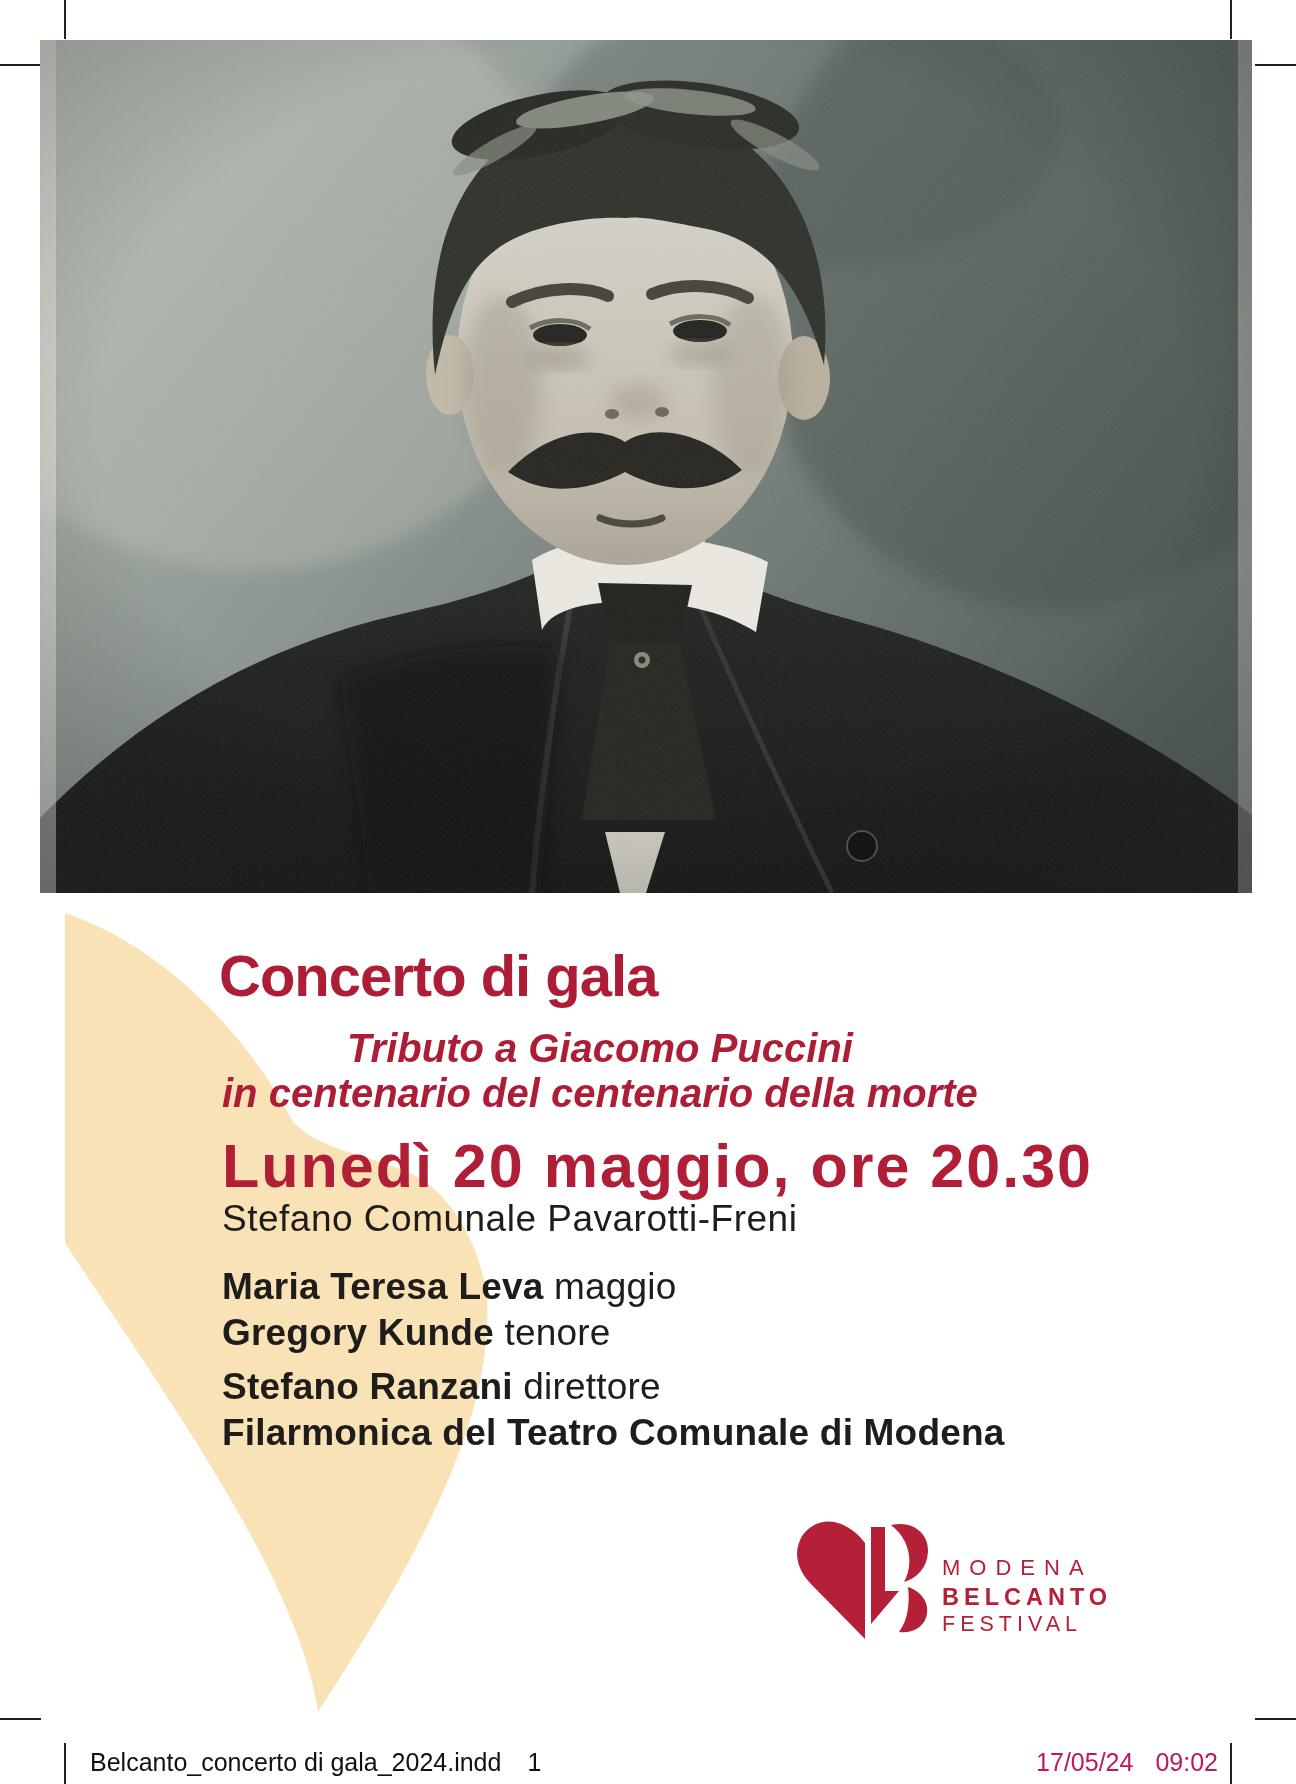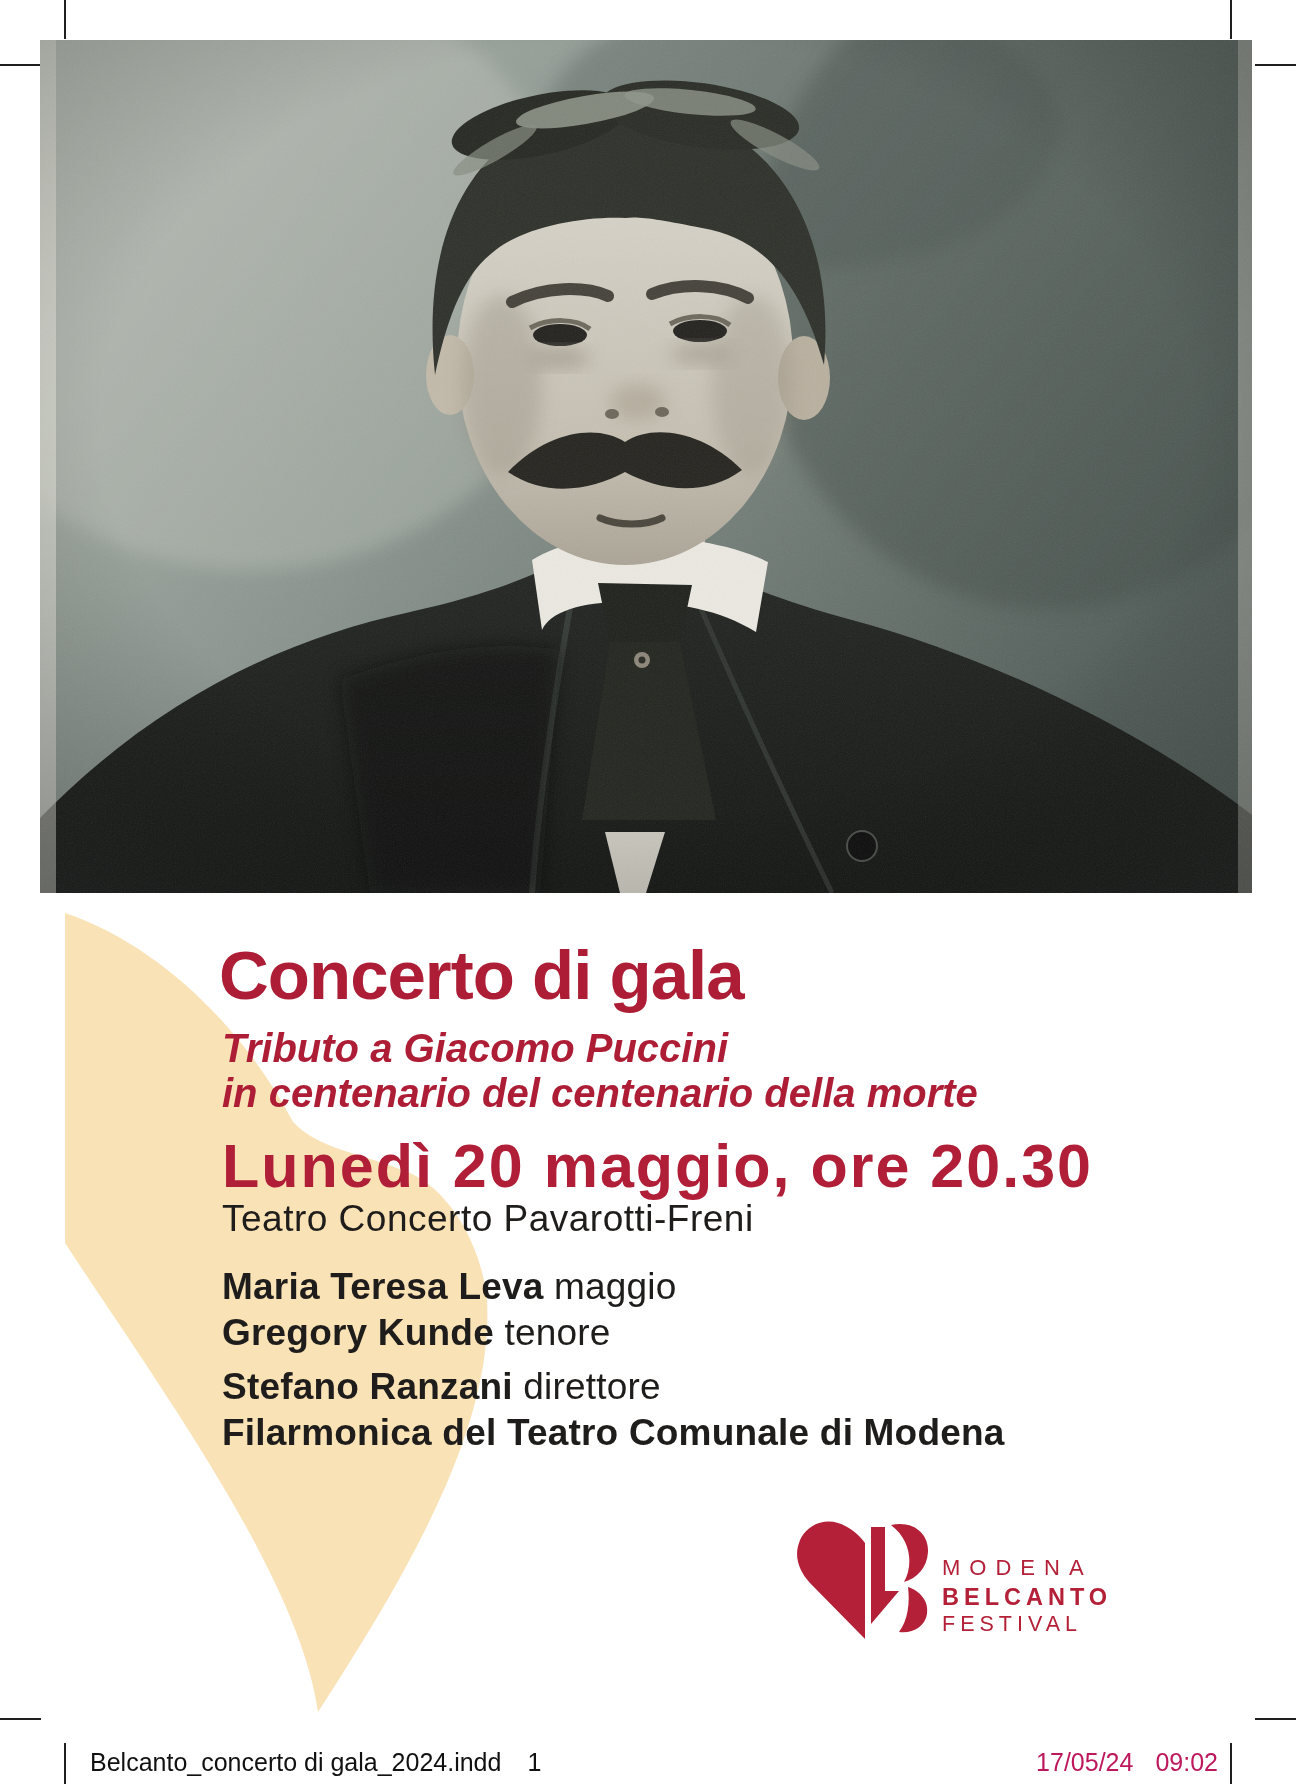--- a/index.html
+++ b/index.html
@@ -19,27 +19,28 @@
     position:absolute;left:40px;top:40px;width:1212px;height:853px;
     overflow:hidden;
   }
   .photo svg{display:block;width:100%;height:100%;}
   
   .swoosh{position:absolute;left:0;top:0;width:1296px;height:1784px;pointer-events:none;}
   
   .txt{position:absolute;white-space:nowrap;}
   .title{
     left:219px;top:928px;
-    font-size:69px;line-height:96px;font-weight:800;letter-spacing:-1px;
+    font-size:58px;line-height:96px;font-weight:800;letter-spacing:-1px;
     color:#ad1e36;
   }
   .subtitle{
     left:222px;top:1026px;
     font-size:40px;line-height:45px;font-weight:700;font-style:italic;
     color:#ad1e36;
+    text-align:center;
   }
   .dateline{
     left:222px;top:1140px;
     font-size:61px;line-height:52px;font-weight:700;letter-spacing:2px;
     color:#b01e37;
   }
   .venue{
     left:222px;top:1198px;
     font-size:37px;line-height:42px;font-weight:400;letter-spacing:0.5px;
     color:#1e1d1b;
@@ -194,21 +195,21 @@
       <rect x="0" y="0" width="1212" height="853" filter="url(#grain)" opacity="0.10"></rect>
     </svg>
   </div>
 
   <div class="txt title">Concerto di gala</div>
   <div class="txt subtitle">
     <div>Tributo a Giacomo Puccini</div>
     <div>in centenario del centenario della morte</div>
   </div>
   <div class="txt dateline">Lunedì 20 maggio, ore 20.30</div>
-  <div class="txt venue">Teatro Concerto Pavarotti-Freni</div>
+  <div class="txt venue">Stefano Comunale Pavarotti-Freni</div>
 
   <div class="txt people performers">
     <div>
       <span class="b">Maria Teresa Leva</span>
       <span>maggio</span>
     </div>
     <div>
       <span class="b">Gregory Kunde</span>
       <span>tenore</span>
     </div>

